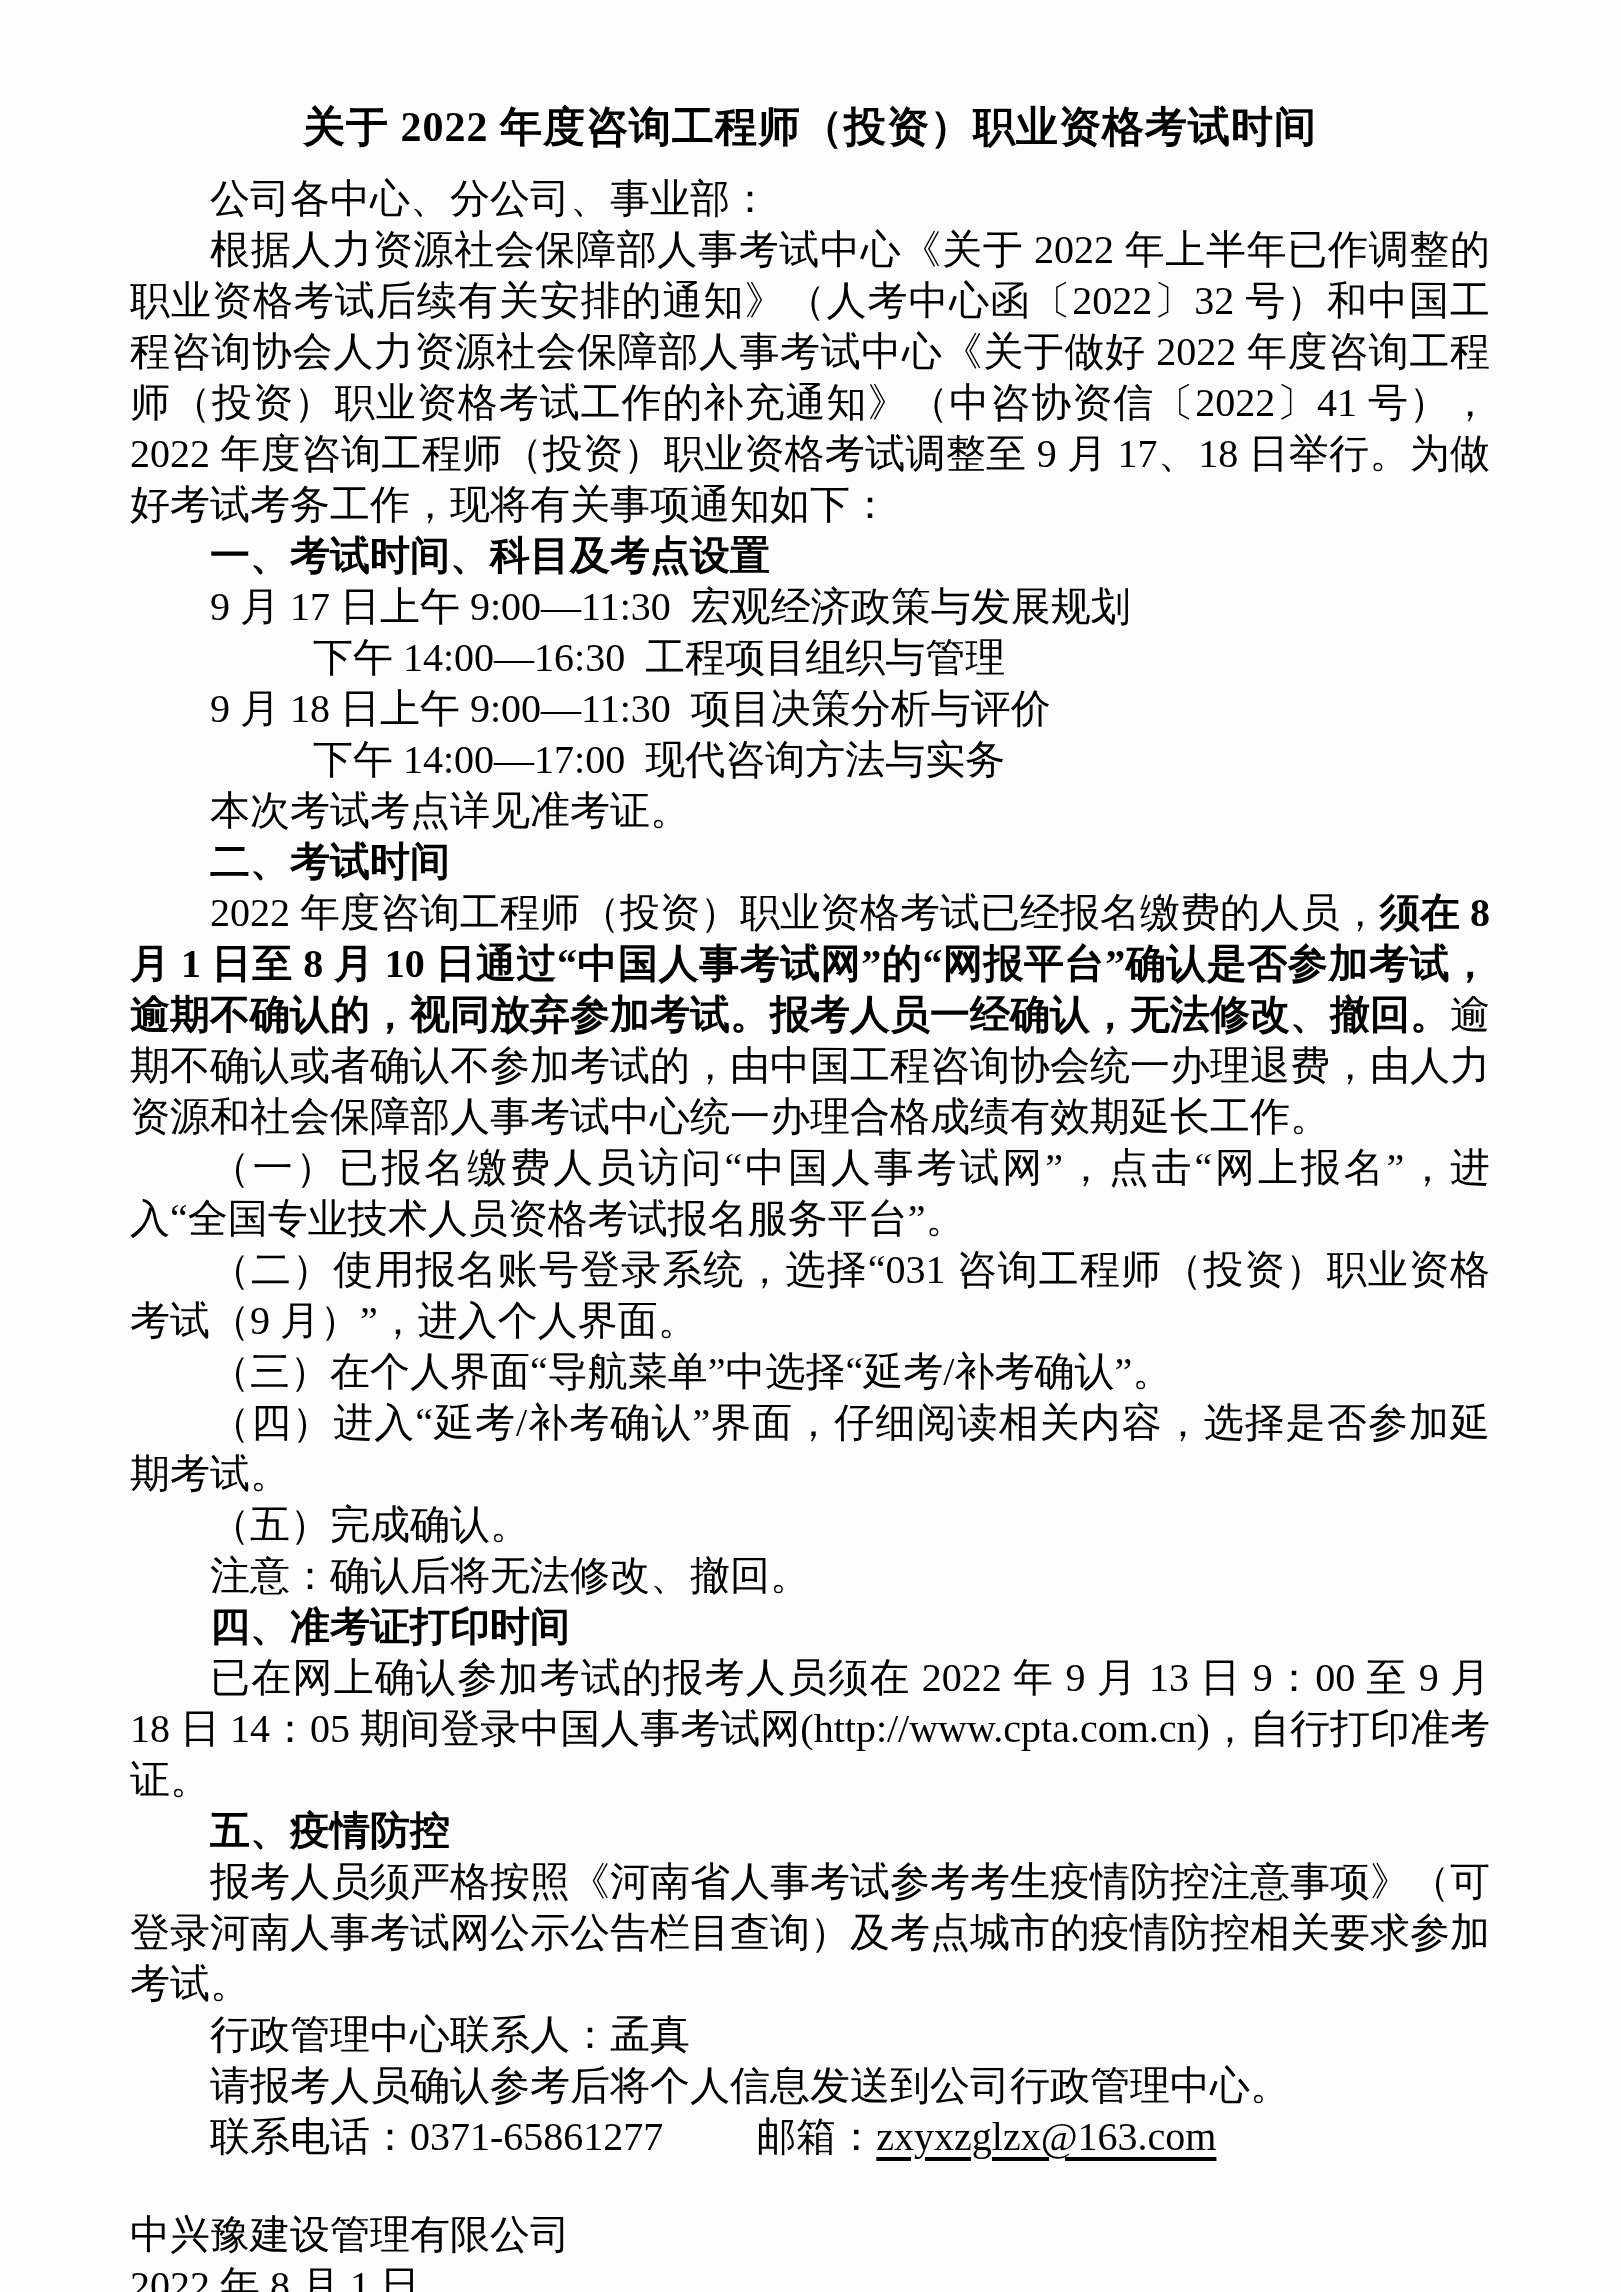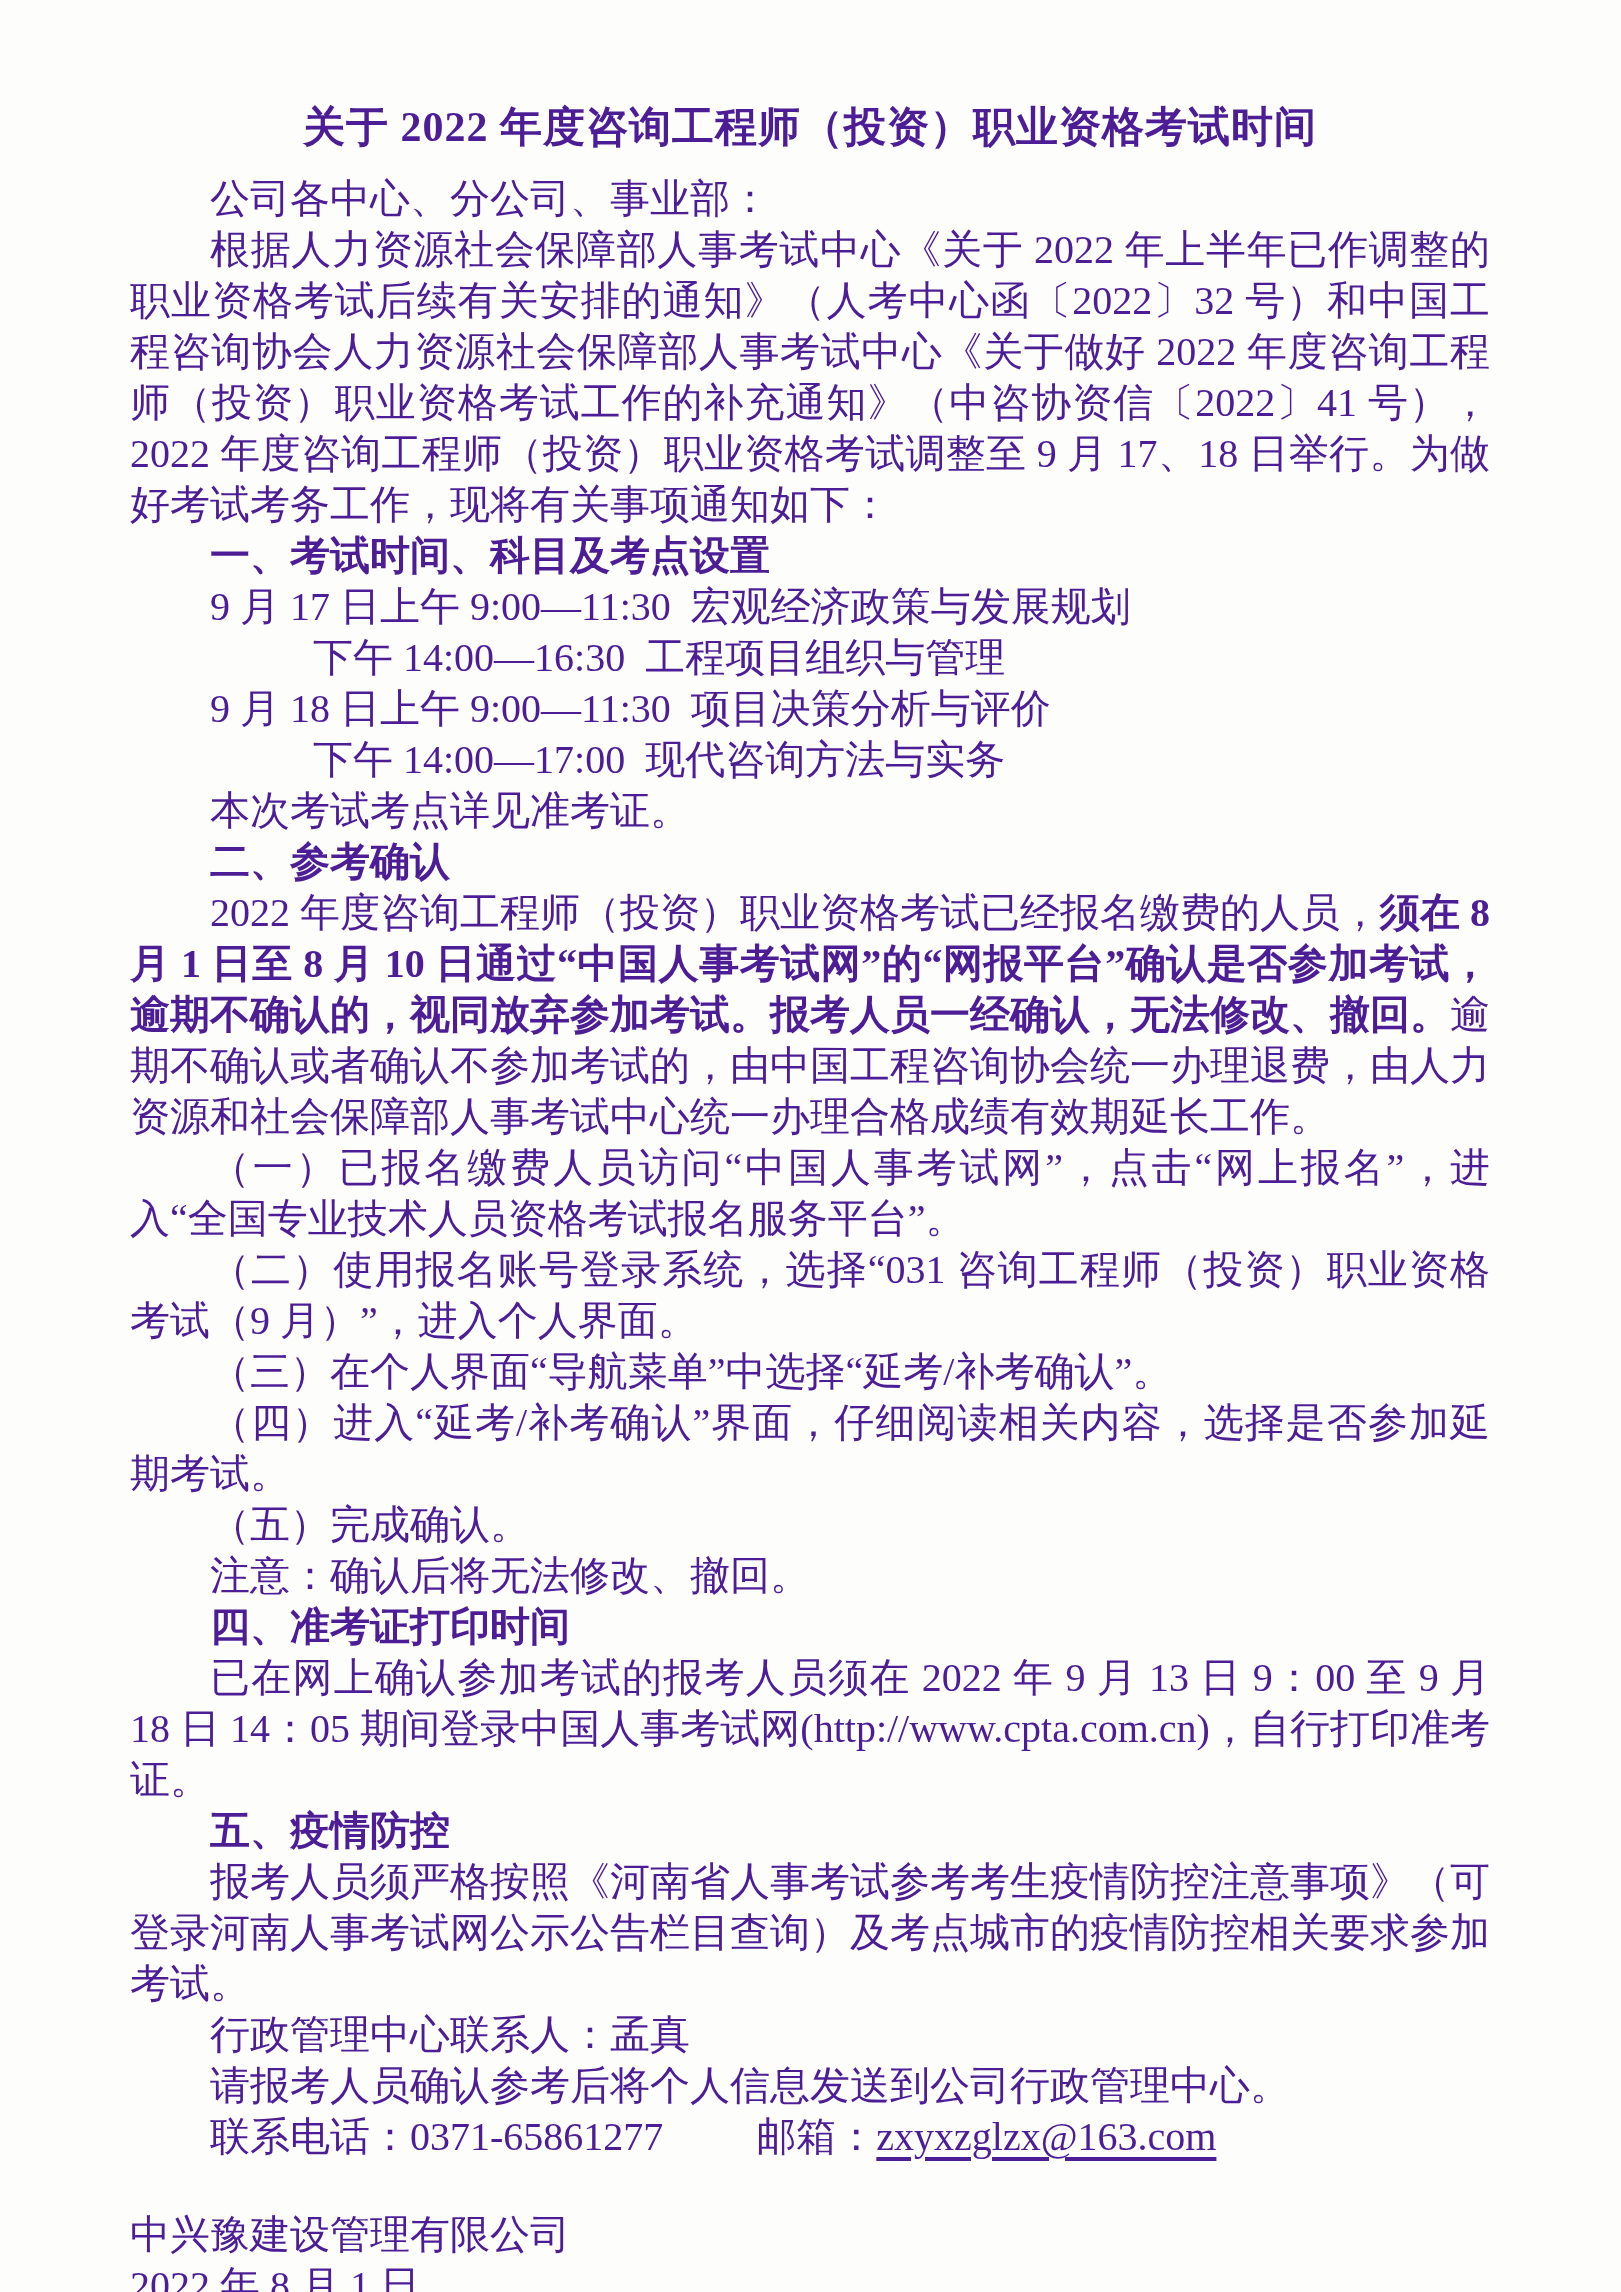--- a/index.html
+++ b/index.html
@@ -6,21 +6,21 @@
     margin: 0;
     padding: 0;
     background: #e8e8e8;
   }
   .page {
     position: relative;
     width: 1621px;
     height: 2293px;
     margin: 0 auto;
     background: #fdfdfc;
-    color: #4c1d95;
+    color: #000000;
     box-sizing: border-box;
     padding: 94px 131px 0 130px;
     font-family: "Liberation Serif", "DejaVu Serif", serif;
     overflow: hidden;
   }
   .doc-title {
     text-align: center;
     font-size: 42px;
     font-weight: bold;
     line-height: 67px;
@@ -83,21 +83,21 @@
 
     <p>根据人力资源社会保障部人事考试中心《关于 2022 年上半年已作调整的职业资格考试后续有关安排的通知》（人考中心函〔2022〕32 号）和中国工程咨询协会人力资源社会保障部人事考试中心《关于做好 2022 年度咨询工程师（投资）职业资格考试工作的补充通知》（中咨协资信〔2022〕41 号），2022 年度咨询工程师（投资）职业资格考试调整至 9 月 17、18 日举行。为做好考试考务工作，现将有关事项通知如下：</p>
 
     <p class="heading">一、考试时间、科目及考点设置</p>
     <p class="sched">9 月 17 日上午 9:00—11:30  宏观经济政策与发展规划</p>
     <p class="sched sched-sub">下午 14:00—16:30  工程项目组织与管理</p>
     <p class="sched">9 月 18 日上午 9:00—11:30  项目决策分析与评价</p>
     <p class="sched sched-sub">下午 14:00—17:00  现代咨询方法与实务</p>
     <p>本次考试考点详见准考证。</p>
 
-    <p class="heading">二、参考确认</p>
+    <p class="heading">二、考试时间</p>
     <p><span>2022 年度咨询工程师（投资）职业资格考试已经报名缴费的人员，</span><span class="bold-run">须在 8 月 1 日至 8 月 10 日通过“中国人事考试网”的“网报平台”确认是否参加考试，逾期不确认的，视同放弃参加考试。报考人员一经确认，无法修改、撤回。</span><span>逾期不确认或者确认不参加考试的，由中国工程咨询协会统一办理退费，由人力资源和社会保障部人事考试中心统一办理合格成绩有效期延长工作。</span></p>
 
     <p>（一）已报名缴费人员访问“中国人事考试网”，点击“网上报名”，进入“全国专业技术人员资格考试报名服务平台”。</p>
     <p>（二）使用报名账号登录系统，选择“031 咨询工程师（投资）职业资格考试（9 月）”，进入个人界面。</p>
     <p>（三）在个人界面“导航菜单”中选择“延考/补考确认”。</p>
     <p>（四）进入“延考/补考确认”界面，仔细阅读相关内容，选择是否参加延期考试。</p>
     <p>（五）完成确认。</p>
     <p>注意：确认后将无法修改、撤回。</p>
 
     <p class="heading">四、准考证打印时间</p>

